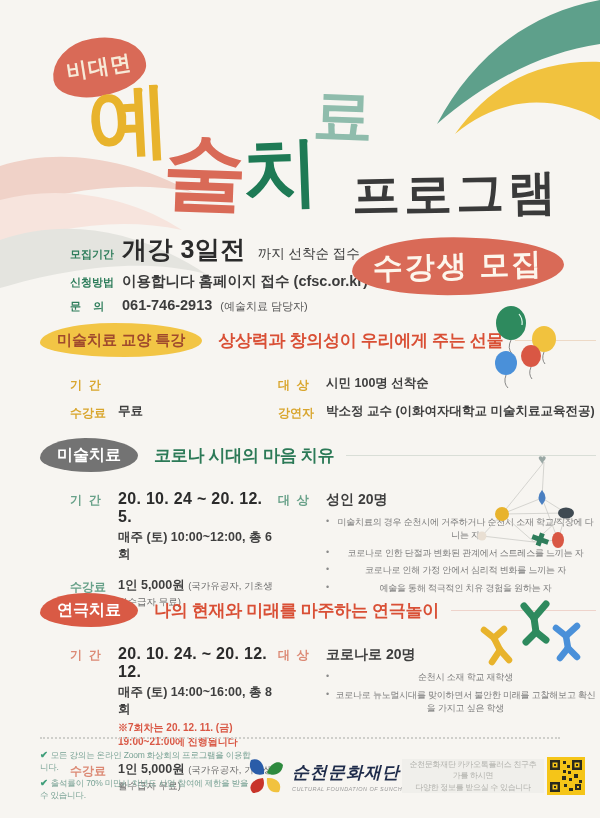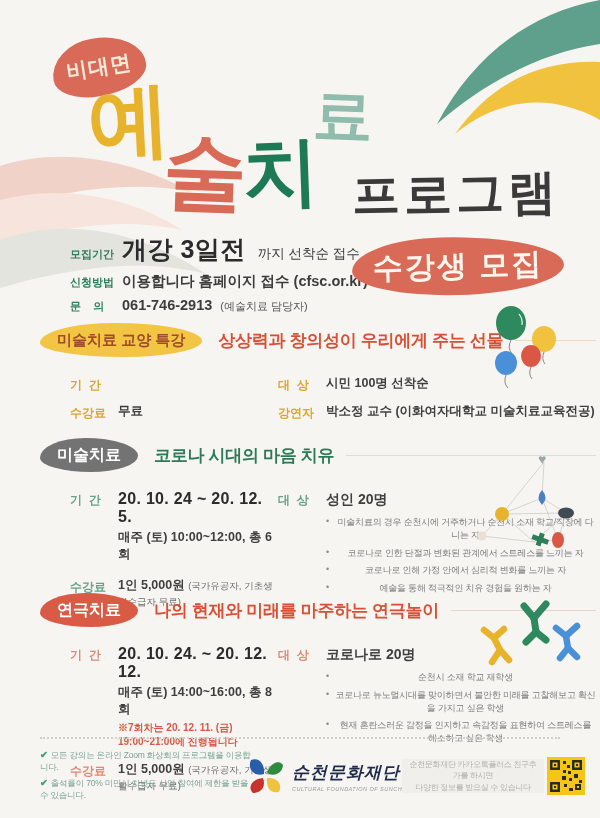--- a/index.html
+++ b/index.html
@@ -305,21 +305,20 @@
         </div>
       </div>
       <div class="col-right">
         <div class="drow">
           <span class="dlabel">대  상</span>
           <span style="flex:1;">
             <span class="dval" style="font-size:14px;">코로나로 20명</span>
             <ul class="bullets">
               <li>순천시 소재 학교 재학생</li>
               <li>코로나로 뉴노멀시대를 맞이하면서 불안한 미래를 고찰해보고 확신을 가지고 싶은 학생</li>
-              <li>현재 혼란스러운 감정을 인지하고 속감정을 표현하여 스트레스를 해소하고 싶은 학생</li>
             </ul>
           </span>
         </div>
       </div>
     </div>
   </div>
 
   <div class="dotline"></div>
 
   <div class="f-notes">

